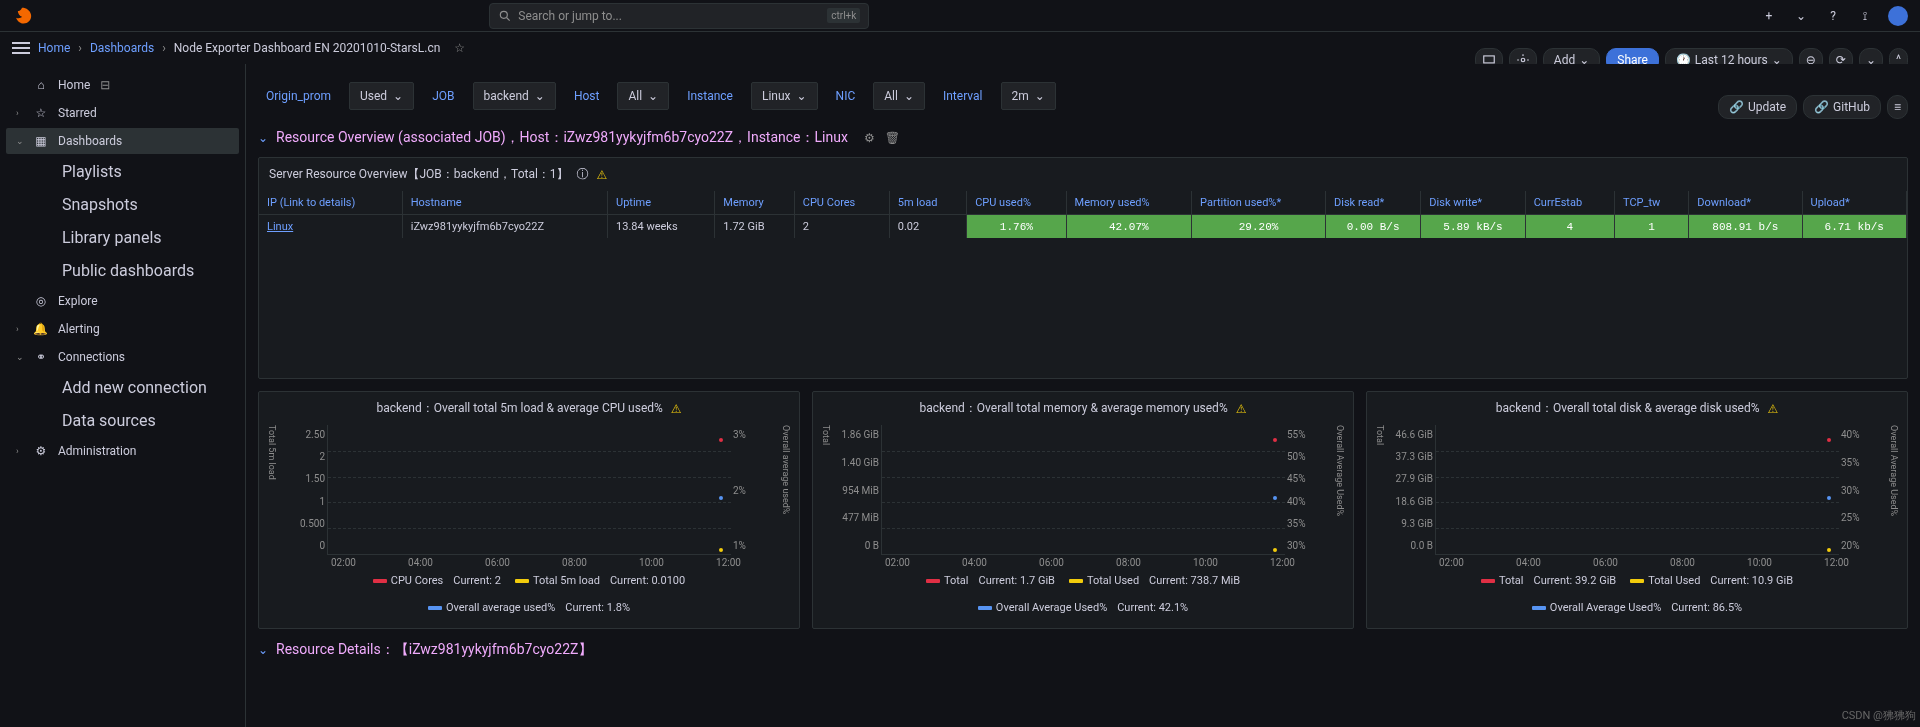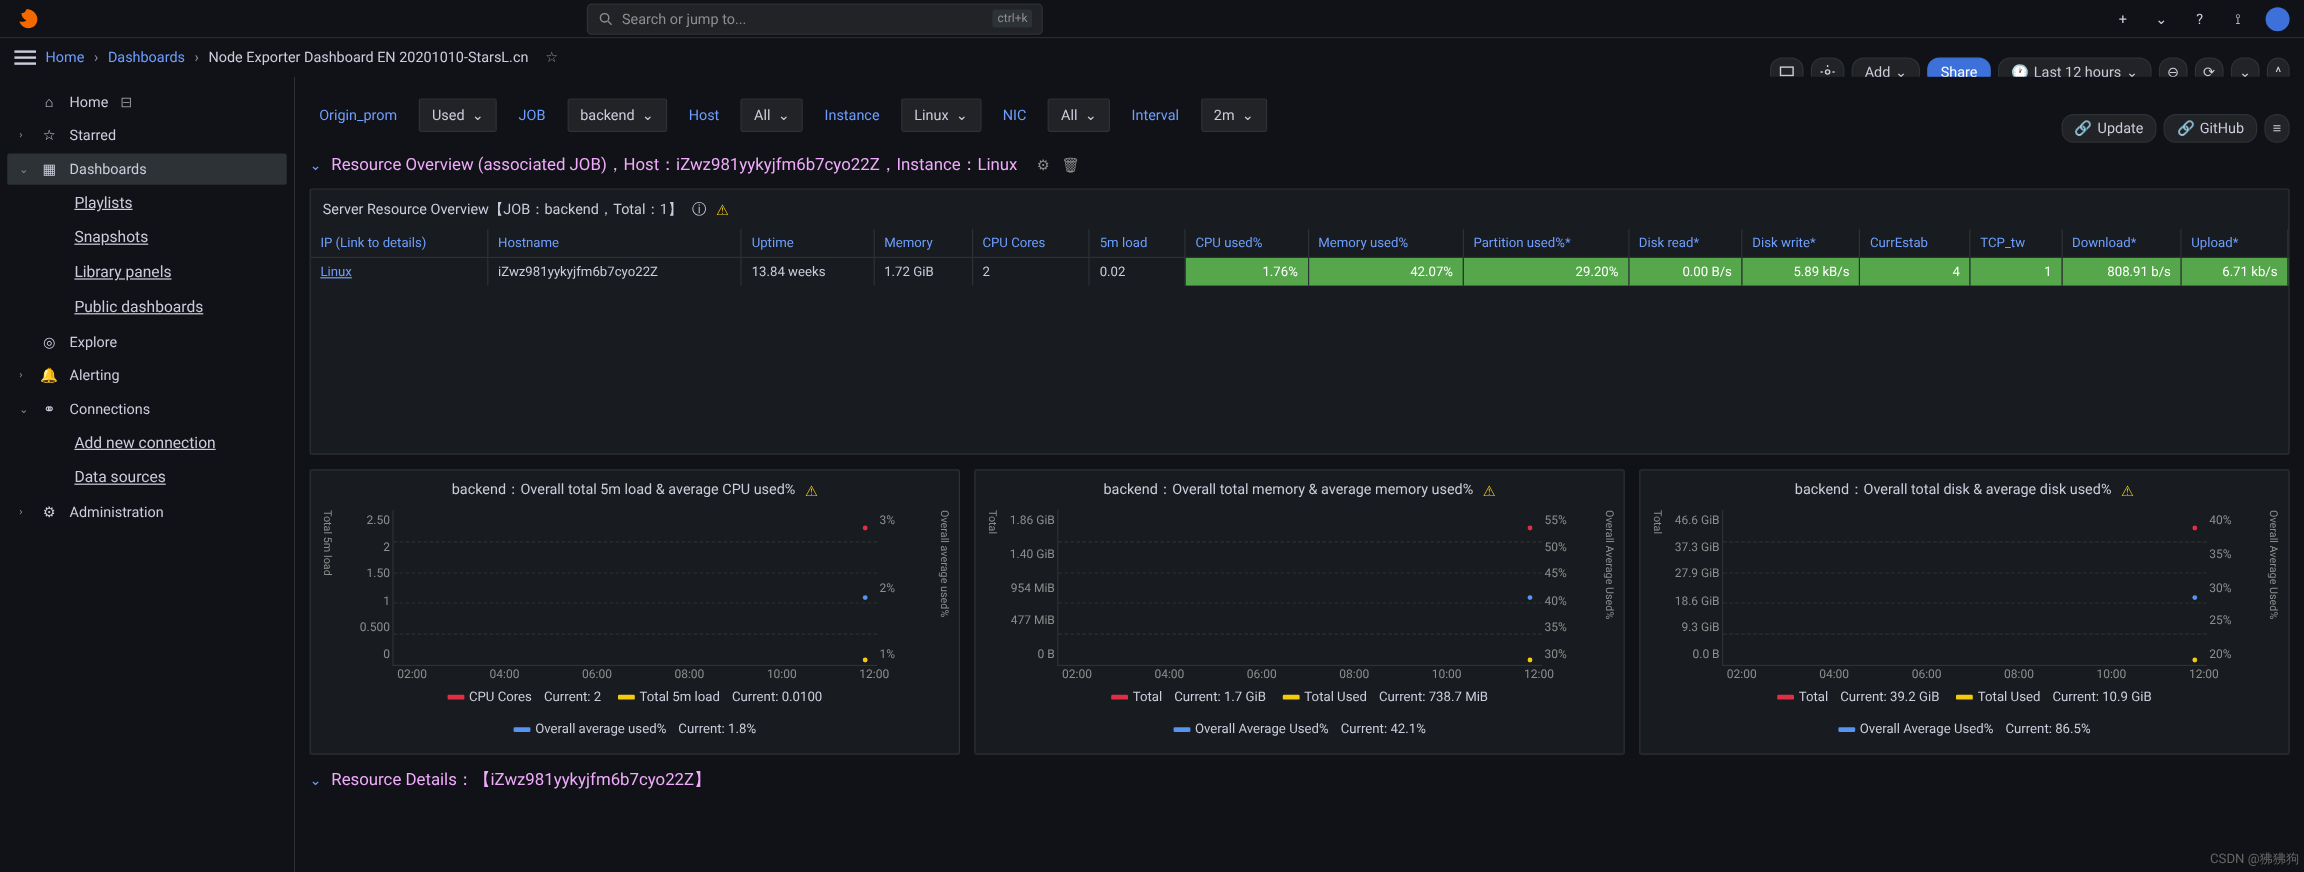--- a/index.html
+++ b/index.html
@@ -22,21 +22,21 @@
 .star-icon { color: #8e8e8e; margin-left: 6px; cursor: pointer; }
 .bc-right { margin-left: auto; display: flex; align-items: center; gap: 6px; }
 .btn { background: #212327; border: 1px solid #2c3235; color: #ccccdc; padding: 4px 10px; border-radius: 10px; cursor: pointer; font-size: 12px; display: flex; align-items: center; gap: 4px; margin-top: 23px; }
 .btn.primary { background: #3d71d9; border-color: #3d71d9; color: #fff; }
 .btn.icon-only { padding: 4px 6px; }
 
 .main { display: flex; height: calc(100% - 64px); }
 .sidebar { width: 246px; background: #111217; padding: 8px 6px; border-right: 1px solid #2c3235; }
 .sidebar-item { display: flex; align-items: center; padding: 6px 10px; border-radius: 2px; cursor: pointer; gap: 10px; margin-bottom: 2px; color: #ccccdc; }
 .sidebar-item.active { background: #2c3235; }
-.sidebar-item.sub { padding-left: 56px; font-size: 13px; text-decoration: underline; }
+.sidebar-item.sub { padding-left: 56px; font-size: 16px; }
 .sidebar-item .caret { width: 8px; color: #8e8e8e; font-size: 9px; }
 .sidebar-item .nav-icon { width: 14px; display: flex; justify-content: center; }
 .sidebar-dock { float: right; color: #8e8e8e; cursor: pointer; }
 
 .content { flex: 1; background: #111217; padding: 8px 12px; overflow: auto; }
 .var-row { display: flex; gap: 10px; align-items: center; margin-bottom: 10px; flex-wrap: wrap; }
 .var-label { color: #6e9fff; background: none; padding: 6px 8px; font-size: 12px; }
 .var-select { background: #212327; border: 1px solid #2c3235; padding: 6px 10px; border-radius: 2px; color: #ccccdc; cursor: pointer; display: flex; align-items: center; gap: 6px; }
 .var-right { margin-left: auto; display: flex; gap: 6px; }
 
@@ -45,21 +45,21 @@
 .row-title-text { color: #f0abfc; font-size: 14px; }
 .row-icons { color: #8e8e8e; margin-left: 8px; display: flex; gap: 10px; cursor: pointer; }
 
 .table-panel { border: 1px solid #2c3235; background: #181b1f; border-radius: 2px; margin-bottom: 12px; }
 .panel-header { padding: 8px 10px; display: flex; align-items: center; gap: 8px; color: #ccccdc; }
 .warn-icon { color: #f2cc0c; }
 table { width: 100%; border-collapse: collapse; font-size: 11px; }
 th, td { padding: 5px 8px; text-align: left; border-right: 1px solid #2c3235; }
 th { color: #6e9fff; border-bottom: 1px solid #2c3235; font-weight: normal; }
 td.link { color: #6e9fff; text-decoration: underline; cursor: pointer; }
-td.green { background: #56a64b; color: #fff; text-align: right; }
+td.green { background: #56a64b; color: #fff; text-align: center; font-family: Liberation Mono, monospace; }
 
 .charts-row { display: flex; gap: 12px; margin-bottom: 12px; }
 .chart-panel { flex: 1; border: 1px solid #2c3235; background: #181b1f; border-radius: 2px; padding: 8px; }
 .chart-title { display: flex; align-items: center; gap: 8px; margin-bottom: 8px; justify-content: center; }
 .chart-body { height: 130px; display: flex; position: relative; }
 .yaxis-left, .yaxis-right { width: 50px; display: flex; flex-direction: column; justify-content: space-between; font-size: 10px; color: #8e8e8e; padding: 4px 2px; }
 .yaxis-right { text-align: left; }
 .yaxis-left { text-align: right; }
 .yaxis-label { writing-mode: vertical-rl; font-size: 9px; color: #8e8e8e; display: flex; align-items: center; }
 .plot-area { flex: 1; border-left: 1px solid #2c3235; border-bottom: 1px solid #2c3235; position: relative; }

